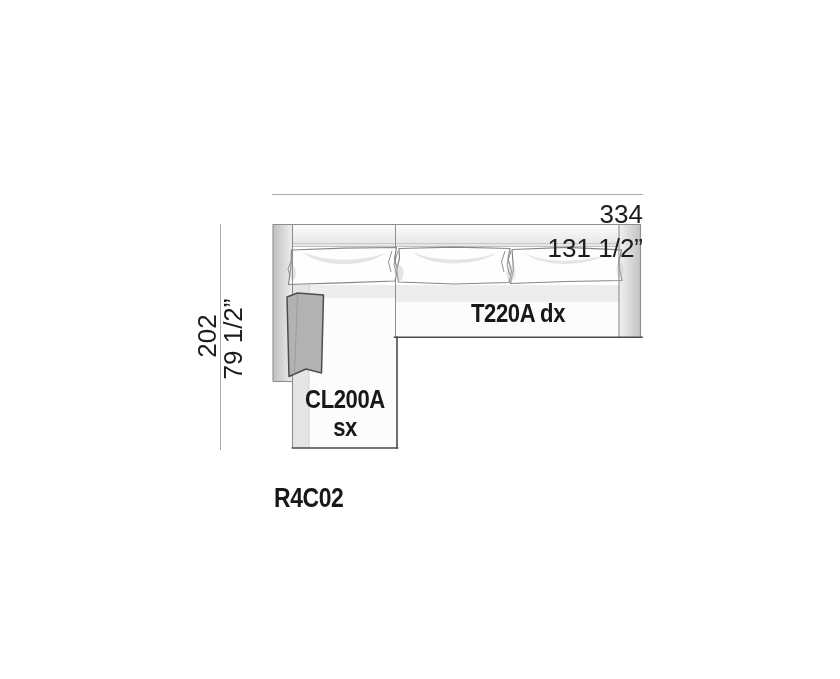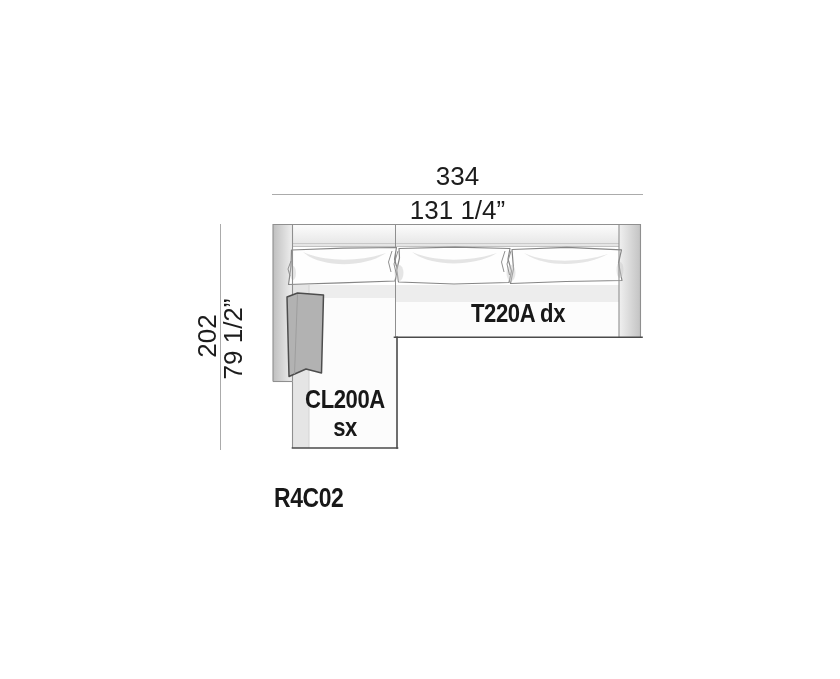--- a/index.html
+++ b/index.html
@@ -23,21 +23,22 @@
   .dim-text {
     position: absolute;
     color: #1c1c1c;
     font-size: 26px;
     line-height: 26px;
     white-space: nowrap;
   }
   .dim-h {
     left: 272px;
     width: 371px;
-    text-align: center;
+    text-align: right;
+    margin-top: 38px;
   }
   .dim-v {
     transform: translate(-50%, -50%) rotate(-90deg);
   }
   .module-label {
     position: absolute;
     color: #181818;
     font-weight: bold;
     font-size: 26px;
     line-height: 28px;
@@ -140,21 +141,21 @@
       <path d="M292.5,448 H397.5"></path>
     </g>
 
     <g>
       <path d="M287,297 L297.5,293 L323.5,295 L321.5,373 L306,369 L289,376.5 Z" fill="#b2b2b2" stroke="#4d4d4d" stroke-width="1.5" stroke-linejoin="round"></path>
       <path d="M297.5,294 L294.5,374" stroke="#989898" stroke-width="1" fill="none" opacity="0.8"></path>
     </g>
   </svg>
 
   <div class="dim-text dim-h" style="top:163px;">334</div>
-  <div class="dim-text dim-h" style="top:197px;">131 1/4”</div>
+  <div class="dim-text dim-h" style="top:197px;">131 1/2”</div>
   <div class="dim-text" style="left:207px; top:336px;">
     <span class="dim-v" style="position:absolute;">202</span>
   </div>
   <div class="dim-text" style="left:233px; top:339px;">
     <span class="dim-v" style="position:absolute;">79 1/2”</span>
   </div>
 
   <div class="module-label centered-label" style="left:518px; top:313px;">T220A dx</div>
   <div class="module-label centered-label" style="left:345px; top:413px;">
     <div>CL200A</div>

